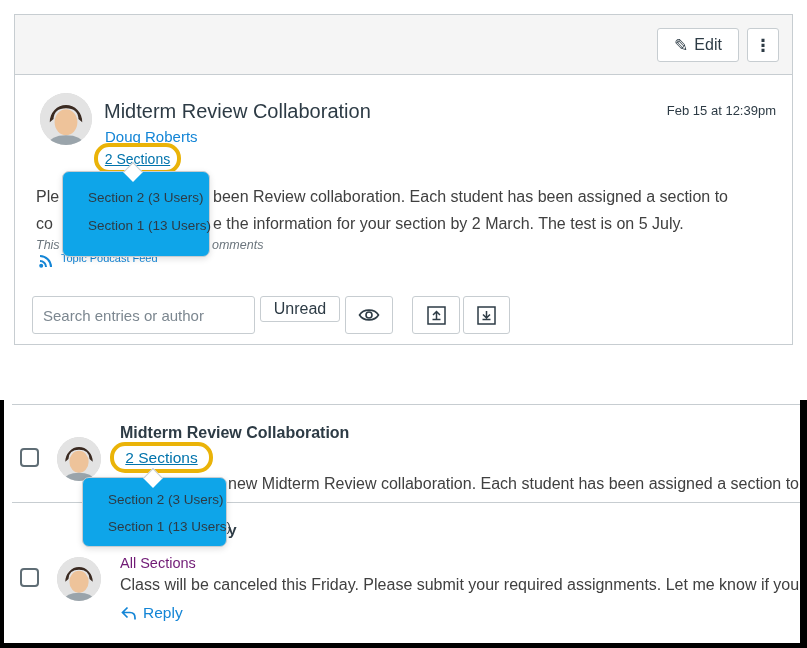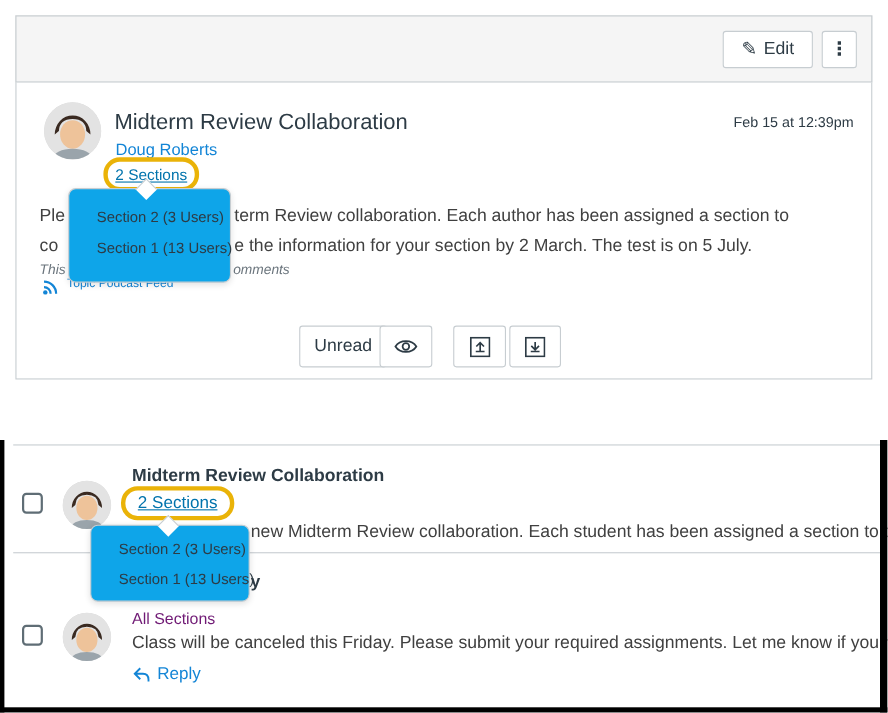--- a/index.html
+++ b/index.html
@@ -26,21 +26,21 @@
   .oval2{left:110px;top:442px;width:103px;height:31px;}
   .sections-link{color:#0073ac;text-decoration:underline;font-size:14px;cursor:pointer;}
   .oval2 .sections-link{font-size:15.5px;}
   .bodytext{font-size:16px;color:#404040;white-space:nowrap;}
   .notice{font-size:12.5px;font-style:italic;color:#6b757d;white-space:nowrap;}
   .podcast{font-size:11px;color:#1385d6;cursor:pointer;}
   .search-input{left:32px;top:296px;width:223px;height:38px;border:1px solid #c7cdd1;border-radius:3px;
         box-sizing:border-box;padding:0 10px;font-size:15px;color:#2d3b45;outline:none;
         font-family:"Liberation Sans","DejaVu Sans",sans-serif;}
   .search-input::placeholder{color:#7c8790;}
-  .unread-btn{left:272px;top:296px;width:80px;height:38px;}
+  .unread-btn{left:260px;top:296px;width:80px;height:26px;}
   .eye-btn{left:345px;top:296px;width:48px;height:38px;}
   .up-btn{left:412px;top:296px;width:48px;height:38px;}
   .down-btn{left:463px;top:296px;width:47px;height:38px;}
   
   .popup{background:#0ea5e9;border:1px solid #c7cdd1;border-radius:7px;z-index:10;
          box-shadow:0 2px 6px rgba(0,0,0,.12);box-sizing:border-box;}
   .popup1{left:62px;top:171px;width:148px;height:86px;padding-top:12px;}
   .popup2{left:82px;top:477px;width:145px;height:70px;padding-top:8px;}
   .popup-item{height:28px;line-height:28px;padding-left:25px;font-size:13.5px;color:#2d3b45;cursor:pointer;white-space:nowrap;}
   .popup2 .popup-item{height:27px;line-height:27px;}
@@ -87,40 +87,41 @@
   </div>
   <div class="abs entry-title">Midterm Review Collaboration</div>
   <div class="abs entry-author">Doug Roberts</div>
   <div class="abs entry-date">Feb 15 at 12:39pm</div>
 
   <div class="abs oval oval1">
     <span class="sections-link">2 Sections</span>
   </div>
 
   <div class="abs bodytext" style="left:36px;top:188px;">Ple</div>
-  <div class="abs bodytext" style="left:213px;top:188px;">term Review collaboration. Each author has been assigned a section to</div>
+  <div class="abs bodytext" style="left:213px;top:188px;">been Review collaboration. Each student has been assigned a section to</div>
   <div class="abs bodytext" style="left:36px;top:215px;">co</div>
   <div class="abs bodytext" style="left:213px;top:215px;">e the information for your section by 2 March. The test is on 5 July.</div>
 
   <div class="abs notice" style="left:36px;top:238px;">This</div>
   <div class="abs notice" style="left:212px;top:238px;">omments</div>
 
   <div class="abs" style="left:38px;top:252px;">
     <svg width="17" height="17" viewBox="0 0 17 17">
       <g stroke="#1385d6" stroke-width="2" fill="none">
         <path d="M2 15 a13 13 0 0 0 0 -13" transform="rotate(90 8.5 8.5)" opacity="0"></path>
         <path d="M2 15 A13 13 0 0 1 15 2" transform="rotate(45 8.5 8.5)" opacity="0"></path>
         <path d="M2 9 a6 6 0 0 1 6 6"></path>
         <path d="M2 4 a11 11 0 0 1 11 11"></path>
       </g>
       <circle cx="3.2" cy="13.8" r="2" fill="#1385d6"></circle>
     </svg>
   </div>
   <div class="abs podcast" style="left:61px;top:252px;">Topic Podcast Feed</div>
 
+  <input class="abs search-input" type="text" placeholder="Search entries or author" style="">
   <div class="abs btn unread-btn">
     <span>Unread</span>
   </div>
   <div class="abs btn eye-btn">
     <svg width="22" height="16" viewBox="0 0 22 16">
       <path d="M1.5 8 C5.5 1.5 16.5 1.5 20.5 8 C16.5 14.5 5.5 14.5 1.5 8 z" fill="none" stroke="#2d3b45" stroke-width="1.6"></path>
       <circle cx="11" cy="8" r="3" fill="none" stroke="#2d3b45" stroke-width="1.6"></circle>
     </svg>
   </div>
   <div class="abs btn up-btn">

